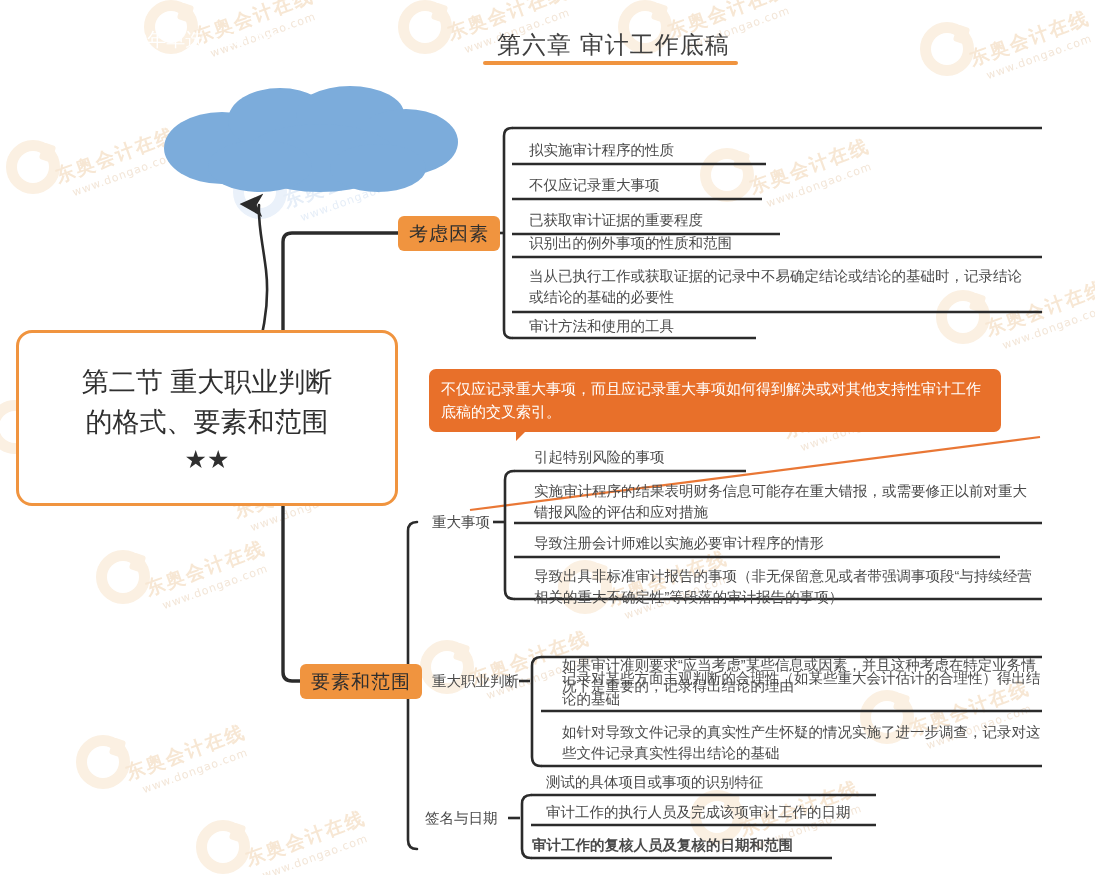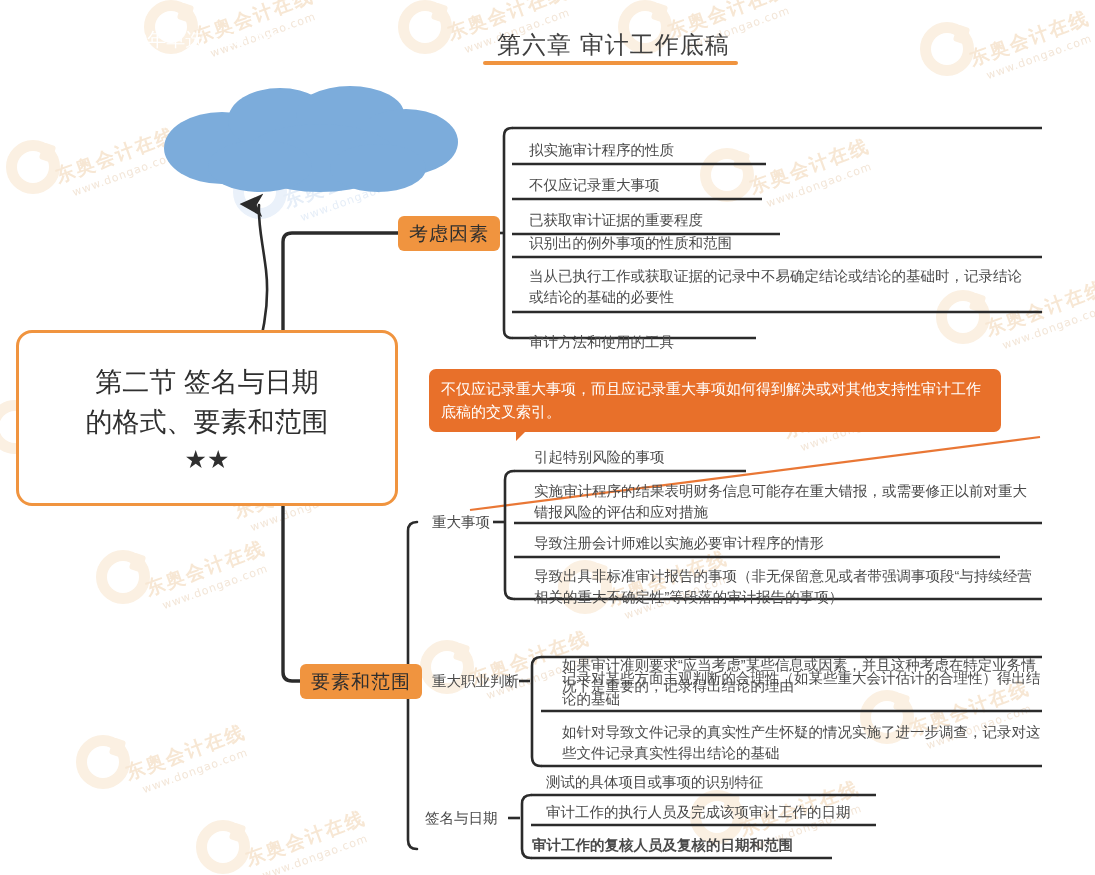--- a/index.html
+++ b/index.html
@@ -242,36 +242,36 @@
         <ellipse cx="246" cy="56" rx="52" ry="33"></ellipse>
         <ellipse cx="160" cy="72" rx="78" ry="34"></ellipse>
         <ellipse cx="100" cy="80" rx="52" ry="26"></ellipse>
         <ellipse cx="218" cy="82" rx="48" ry="24"></ellipse>
       </g>
     </svg>
   </div>
   <div class="cloud-text">考情：2020年单选、2016年简答</div>
 
   <div class="central">
-    <div class="central-text">第二节 签名与日期</div>
+    <div class="central-text">第二节 重大职业判断</div>
     <div class="central-text">的格式、要素和范围</div>
     <div class="central-stars">★★</div>
   </div>
 
   <div class="pill" style="left:398px;top:216px;">考虑因素</div>
   <div class="pill" style="left:300px;top:664px;">要素和范围</div>
 
   <div class="callout">不仅应记录重大事项，而且应记录重大事项如何得到解决或对其他支持性审计工作底稿的交叉索引。</div>
 
   <div class="leaf one" style="left:529px;top:140px;">拟实施审计程序的性质</div>
   <div class="leaf one" style="left:529px;top:175px;">不仅应记录重大事项</div>
   <div class="leaf one" style="left:529px;top:210px;">已获取审计证据的重要程度</div>
   <div class="leaf one" style="left:529px;top:233px;">识别出的例外事项的性质和范围</div>
   <div class="leaf" style="left:529px;top:266px;width:505px;">当从已执行工作或获取证据的记录中不易确定结论或结论的基础时，记录结论或结论的基础的必要性</div>
-  <div class="leaf one" style="left:529px;top:332px;">审计方法和使用的工具</div>
+  <div class="leaf one" style="left:529px;top:316px;">审计方法和使用的工具</div>
 
   <div class="sublabel" style="left:432px;top:512px;">重大事项</div>
 
   <div class="leaf one" style="left:534px;top:447px;">引起特别风险的事项</div>
   <div class="leaf" style="left:534px;top:481px;width:504px;">实施审计程序的结果表明财务信息可能存在重大错报，或需要修正以前对重大错报风险的评估和应对措施</div>
   <div class="leaf one" style="left:534px;top:533px;">导致注册会计师难以实施必要审计程序的情形</div>
   <div class="leaf" style="left:534px;top:566px;width:504px;">导致出具非标准审计报告的事项（非无保留意见或者带强调事项段“与持续经营相关的重大不确定性”等段落的审计报告的事项）</div>
 
   <div class="sublabel" style="left:432px;top:671px;">重大职业判断</div>
 

